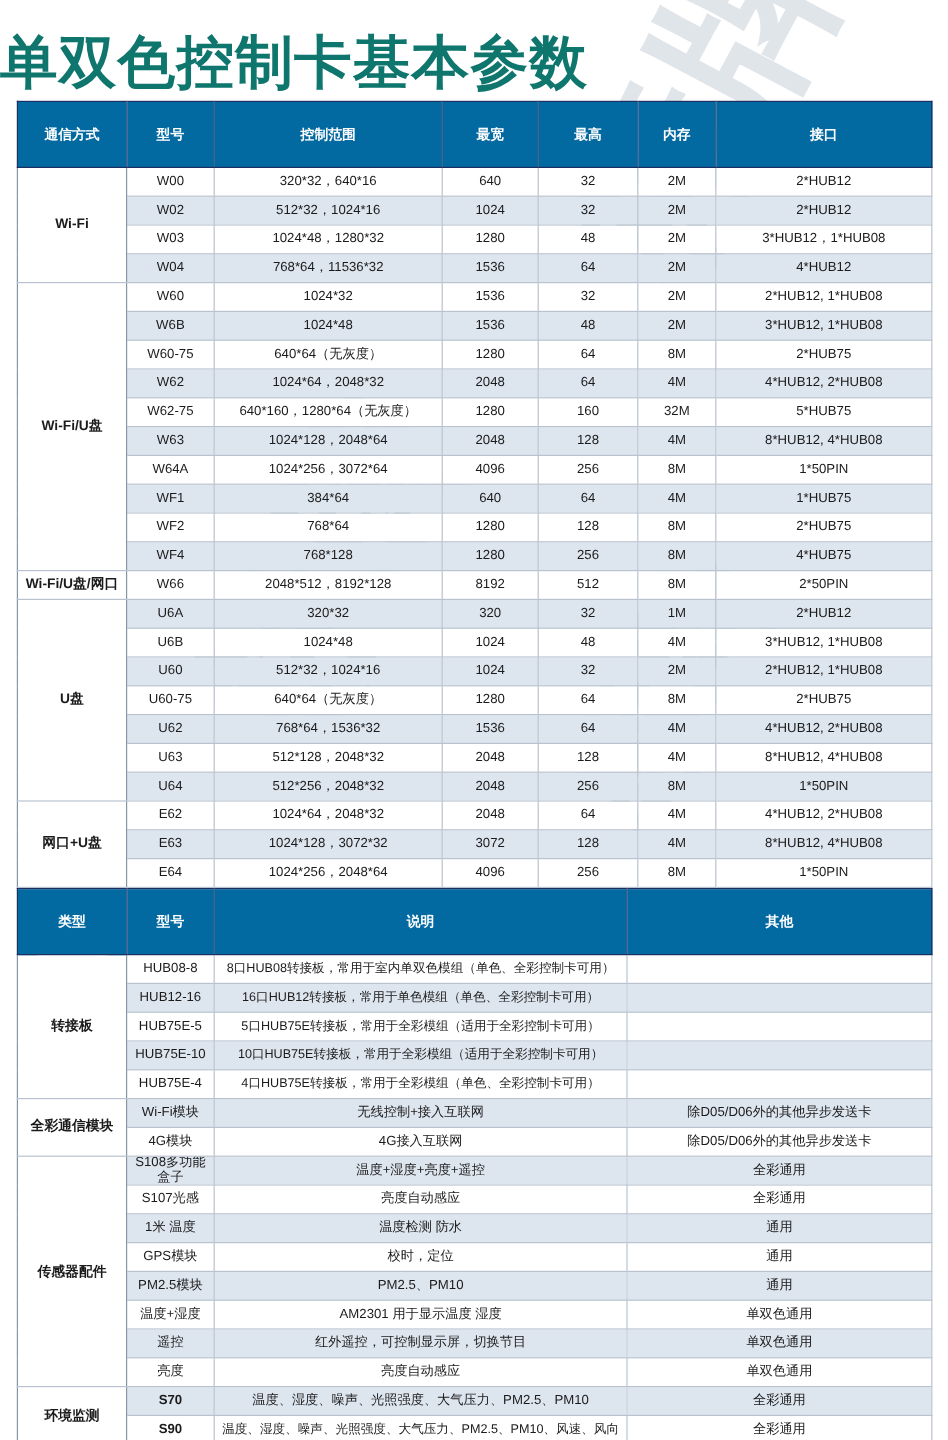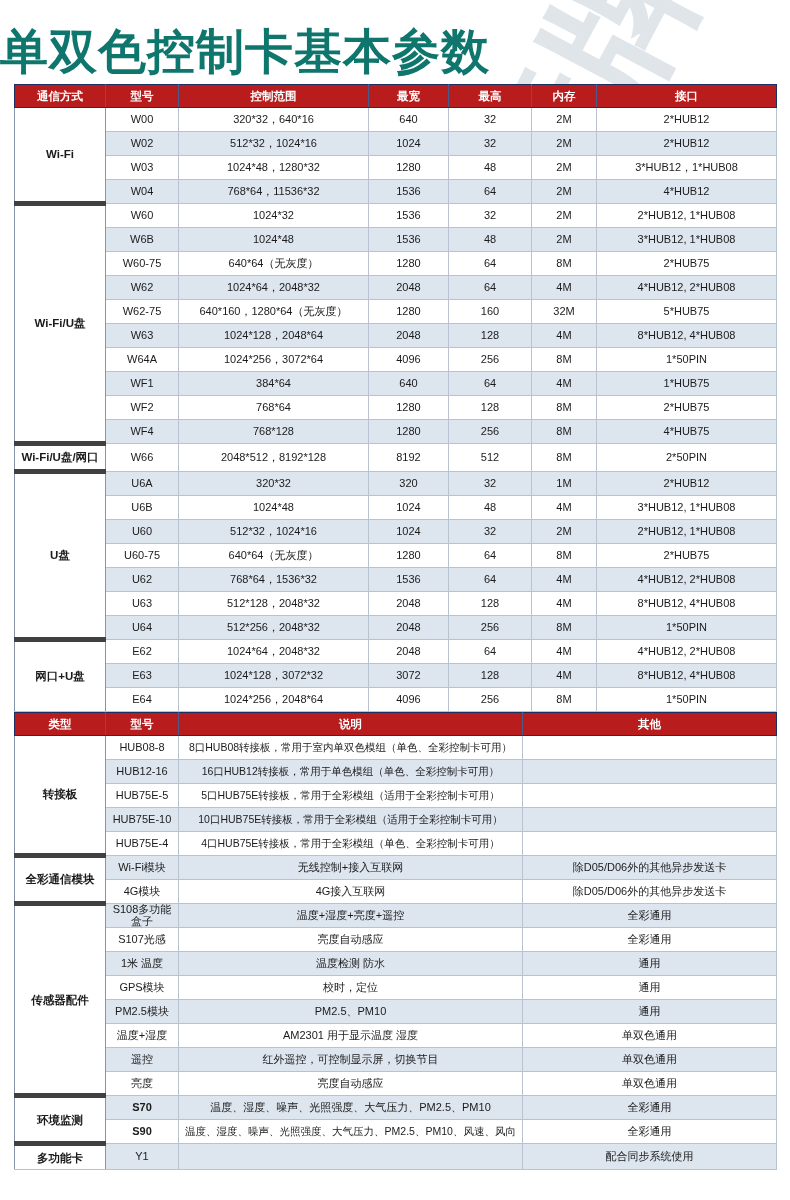--- a/index.html
+++ b/index.html
@@ -53,29 +53,29 @@
 
   .tbl-wrap{position:relative;z-index:2;padding:0 14px;}
 
   table{
     width:762px;
     border-collapse:collapse;
     table-layout:fixed;
     font-size:11px;
   }
   th{
-    background:#b91c1c;
+    background:#0369a1;
     color:#ffffff;
     font-weight:bold;
     font-size:11.5px;
     height:22px;
     border:1px solid #1b2f63;
     border-right:1px solid #4a5c8c;
     text-align:center;
-    padding:0;
+    padding:16px;
   }
   th:last-child{border-right:1px solid #1b2f63;}
   td{
     height:23px;
     border:1px solid #b9c3cf;
     text-align:center;
     padding:0 2px;
     font-size:11px;
     color:#1b1b1b;
     background:transparent;
@@ -85,21 +85,21 @@
   tr.odd td{background:#ffffff;}
   tr.even td{background:#dde5ef;}
   td.group{
     font-weight:bold;
     font-size:11.5px;
     background:#ffffff !important;
     border-left:1px solid #8795a6;
     border-right:1px solid #8795a6;
     border-radius:19px;
   }
-  td.grpline{border-top:5px solid #404040;}
+  td.grpline{border-top:1px solid #404040;}
   td.bold{font-weight:bold;}
   .small{font-size:10.5px;}
 </style>
 </head>
 <body>
 
 <div class="page">
 
   <div class="watermark">
     <div class="wm-text wm1">标牌</div>

